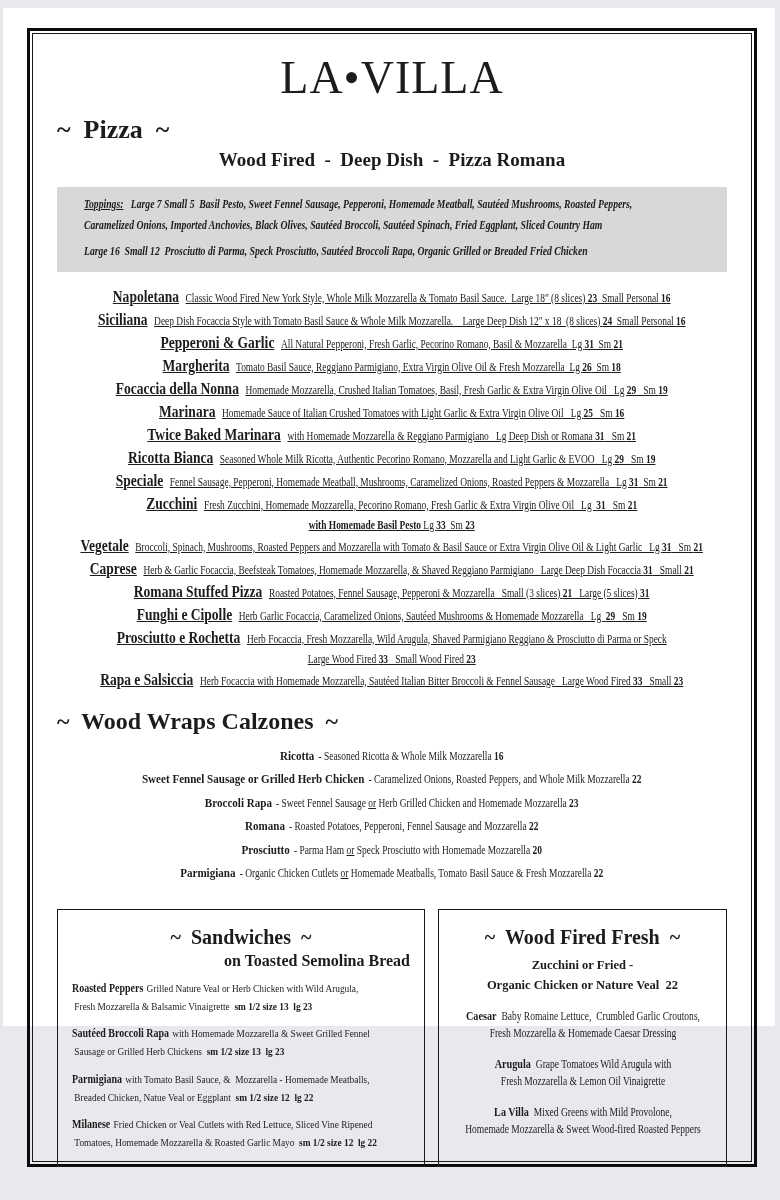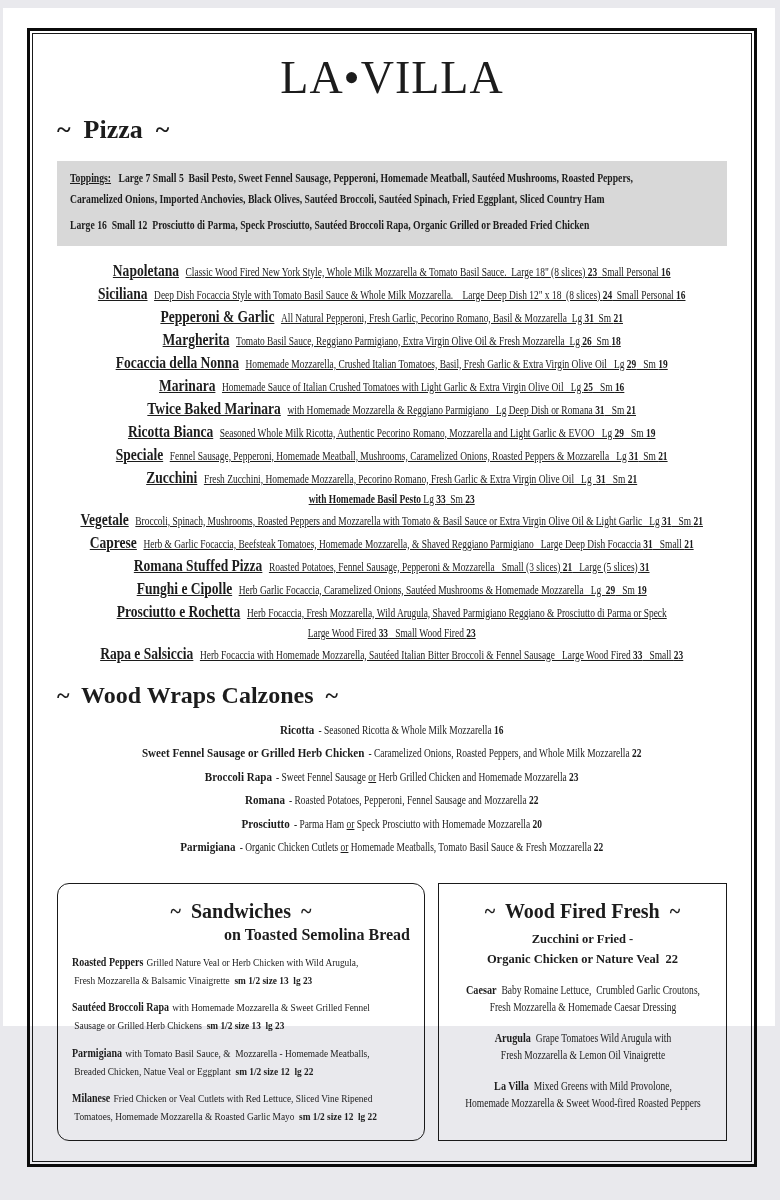--- a/index.html
+++ b/index.html
@@ -36,25 +36,26 @@
   }
   .sec-title { text-align: left; font-weight: bold; white-space: pre-wrap; }
   .sec-title.pizza { font-size: 26px; margin-top: 10px; }
   .sub-title {
     text-align: center; font-weight: bold; font-size: 19px;
     margin-top: 4px; white-space: pre-wrap;
   }
   .toppings {
     background: #d8d8d8;
     margin-top: 16px;
-    padding: 7px 13px 9px;
+    padding: 7px 27px 9px;
     font-size: 11.8px;
     font-weight: 600;
     line-height: 1.8;
     overflow: hidden;
+    font-style: italic;
   }
   .toppings p { margin: 0; }
   .toppings .p2 { margin-top: 5px; }
   .top-label { font-weight: bold; text-decoration: underline; margin-right: 9px; }
   
   .cond-c {
     white-space: pre-wrap;
     width: 122%; margin-left: -11%;
     transform: scaleX(0.82); transform-origin: 50% 50%;
   }
@@ -67,21 +68,21 @@
   .pz-line1 { text-align: center; line-height: 22px; }
   .pz-line2 { text-align: center; line-height: 19px; font-size: 11.5px; }
   .pz-name { font-size: 16.5px; font-weight: bold; margin-right: 8px; }
   .pz-desc { font-size: 11.5px; }
   .sec-title.calzones { font-size: 24px; margin-top: 16px; margin-bottom: 9px; }
   .cz-line { text-align: center; line-height: 21.5px; }
   .cz-name { font-size: 13.5px; font-weight: bold; margin-right: 5px; }
   .cz-desc { font-size: 11.5px; }
   .boxes { display: flex; gap: 13px; margin-top: 24px; }
   .box { border: 1.5px solid #1a1a1a; height: 258px; padding: 8px 14px; overflow: hidden; }
-  .box-left { width: 368px; border-radius: 12px; }
+  .box-left { width: 368px; }
   .box-right { flex: 1; }
   .box-title { text-align: center; font-size: 20px; font-weight: bold; margin-top: 8px; white-space: pre-wrap; }
   .box-sub { text-align: right; font-size: 16px; font-weight: bold; margin: 3px 0 8px; }
   .wr-sub { text-align: center; font-size: 12.5px; font-weight: bold; line-height: 1.6; white-space: pre-wrap; }
   .wr-sub.first { margin-top: 6px; }
   .sw-item { font-size: 11.4px; line-height: 1.55; margin-top: 9px; }
   .sw-name { font-weight: bold; font-size: 12.2px; margin-right: 4px; }
   .wr-item { text-align: center; font-size: 11.6px; line-height: 1.5; margin-top: 12px; }
   .wr-name { font-weight: bold; font-size: 12.4px; margin-right: 6px; }
   .u { text-decoration: underline; }
@@ -92,20 +93,21 @@
 
 <div class="page">
   <div class="frame">
     <div class="frame-inner"></div>
   </div>
   <div class="content">
 
     <h1 class="restaurant-title">LA•VILLA</h1>
 
     <div class="sec-title pizza">~  Pizza  ~</div>
+    <div class="sub-title">Wood Fired  -  Deep Dish  -  Pizza Romana</div>
 
     <div class="toppings">
       <p class="cond-l"><span class="top-label">Toppings:</span><span>Large 7 Small 5  Basil Pesto, Sweet Fennel Sausage, Pepperoni, Homemade Meatball, Sautéed Mushrooms, Roasted Peppers,
 Caramelized Onions, Imported Anchovies, Black Olives, Sautéed Broccoli, Sautéed Spinach, Fried Eggplant, Sliced Country Ham</span></p>
       <p class="cond-l p2"><span>Large 16  Small 12  Prosciutto di Parma, Speck Prosciutto, Sautéed Broccoli Rapa, Organic Grilled or Breaded Fried Chicken</span></p>
     </div>
 
     <div class="pizza-list">
 
     <div class="pz-item">

